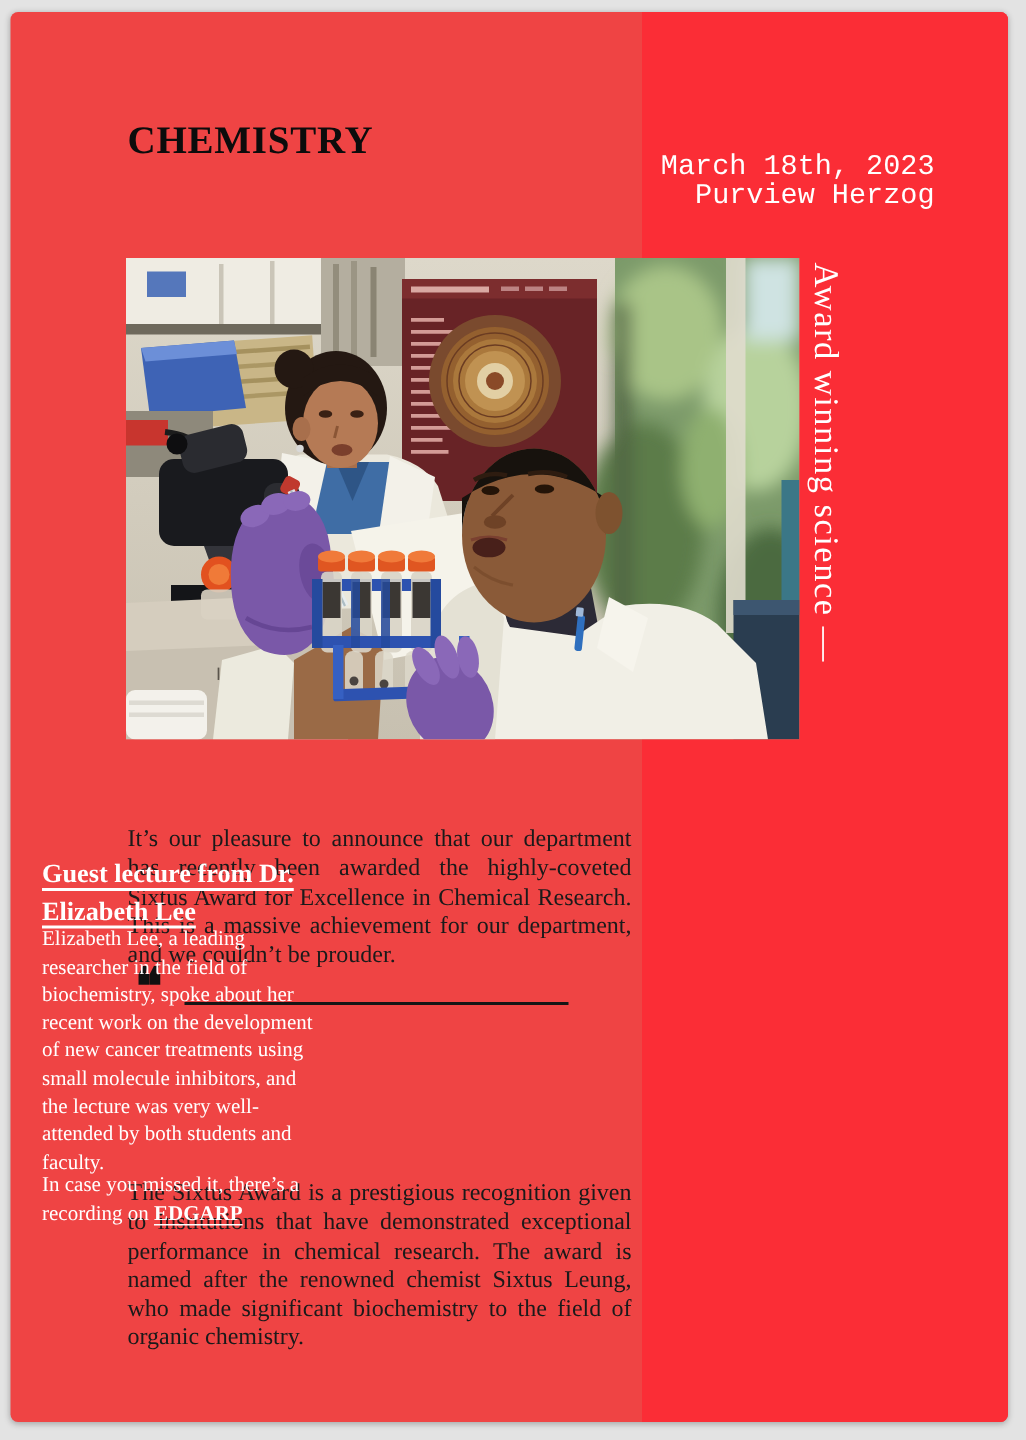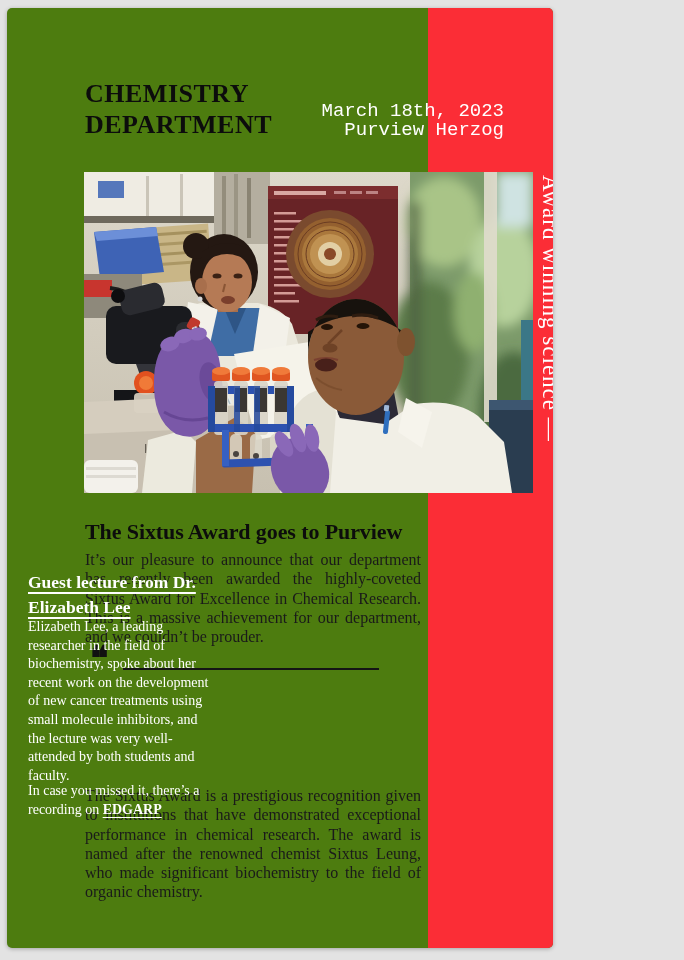--- a/index.html
+++ b/index.html
@@ -1,17 +1,17 @@
 <!DOCTYPE html>
 <html><head>
 <meta charset="utf-8">
 <style>
   html,body{margin:0;padding:0;width:684px;height:960px;overflow:hidden;
     background:#e3e3e3;font-family:"Liberation Serif",serif;}
-  .page{position:absolute;left:7px;top:8px;width:546px;height:940px;background:#4d7c0f;
+  .page{position:absolute;left:7px;top:8px;width:665px;height:940px;background:#ef4444;
     border-radius:5px;box-shadow:0 1px 4px rgba(0,0,0,.28);overflow:hidden;}
   .red-panel{position:absolute;left:421px;top:0;width:244px;height:100%;background:#fb2d36;}
 
   .masthead{position:absolute;left:78px;top:70px;width:340px;color:#0c0c0c;
     font-weight:bold;font-size:26px;line-height:31px;letter-spacing:.5px;}
   .dateline{position:absolute;top:94px;right:49px;text-align:right;color:#ffffff;
     font-size:19px;line-height:19px;font-family:Liberation Mono, monospace;}
 
   .photo-frame{position:absolute;left:77px;top:164px;width:449px;height:321px;overflow:hidden;}
   .photo-frame svg{display:block;}
@@ -43,21 +43,20 @@
 </style>
 </head>
 <body>
 
 <div class="page">
 
   <div class="red-panel"></div>
 
   <div class="masthead">
     <div>CHEMISTRY</div>
-    <div>DEPARTMENT</div>
   </div>
 
   <div class="dateline">
     <div>March 18th, 2023</div>
     <div>Purview Herzog</div>
   </div>
 
   <div class="photo-frame">
     <svg viewBox="0 0 449 321" width="449" height="321">
       <defs>
@@ -264,21 +263,20 @@
         <ellipse cx="216" cy="298" rx="28" ry="33" fill="#7a58a8" transform="rotate(-28 216 298)"></ellipse>
         <ellipse cx="200" cy="272" rx="7" ry="14" fill="#8a68b8" transform="rotate(-30 200 272)"></ellipse>
         <ellipse cx="214" cy="266" rx="7" ry="15" fill="#8a68b8" transform="rotate(-20 214 266)"></ellipse>
         <ellipse cx="228" cy="266" rx="7" ry="14" fill="#8a68b8" transform="rotate(-10 228 266)"></ellipse>
       </g>
     </svg>
   </div>
 
   <div class="vertical-caption">Award winning science —</div>
 
-  <div class="article-heading">The Sixtus Award goes to Purview</div>
 
   <div class="article-para para1">It’s our pleasure to announce that our department has recently been awarded the highly-coveted Sixtus Award for Excellence in Chemical Research. This is a massive achievement for our department, and we couldn’t be prouder.</div>
 
   <div class="quote-block">
     <div class="quote-mark">❝</div>
     <div class="quote-rule"></div>
   </div>
 
   <div class="article-para para2">The Sixtus Award is a prestigious recognition given to institutions that have demonstrated exceptional performance in chemical research. The award is named after the renowned chemist Sixtus Leung, who made significant biochemistry to the field of organic chemistry.</div>
 

